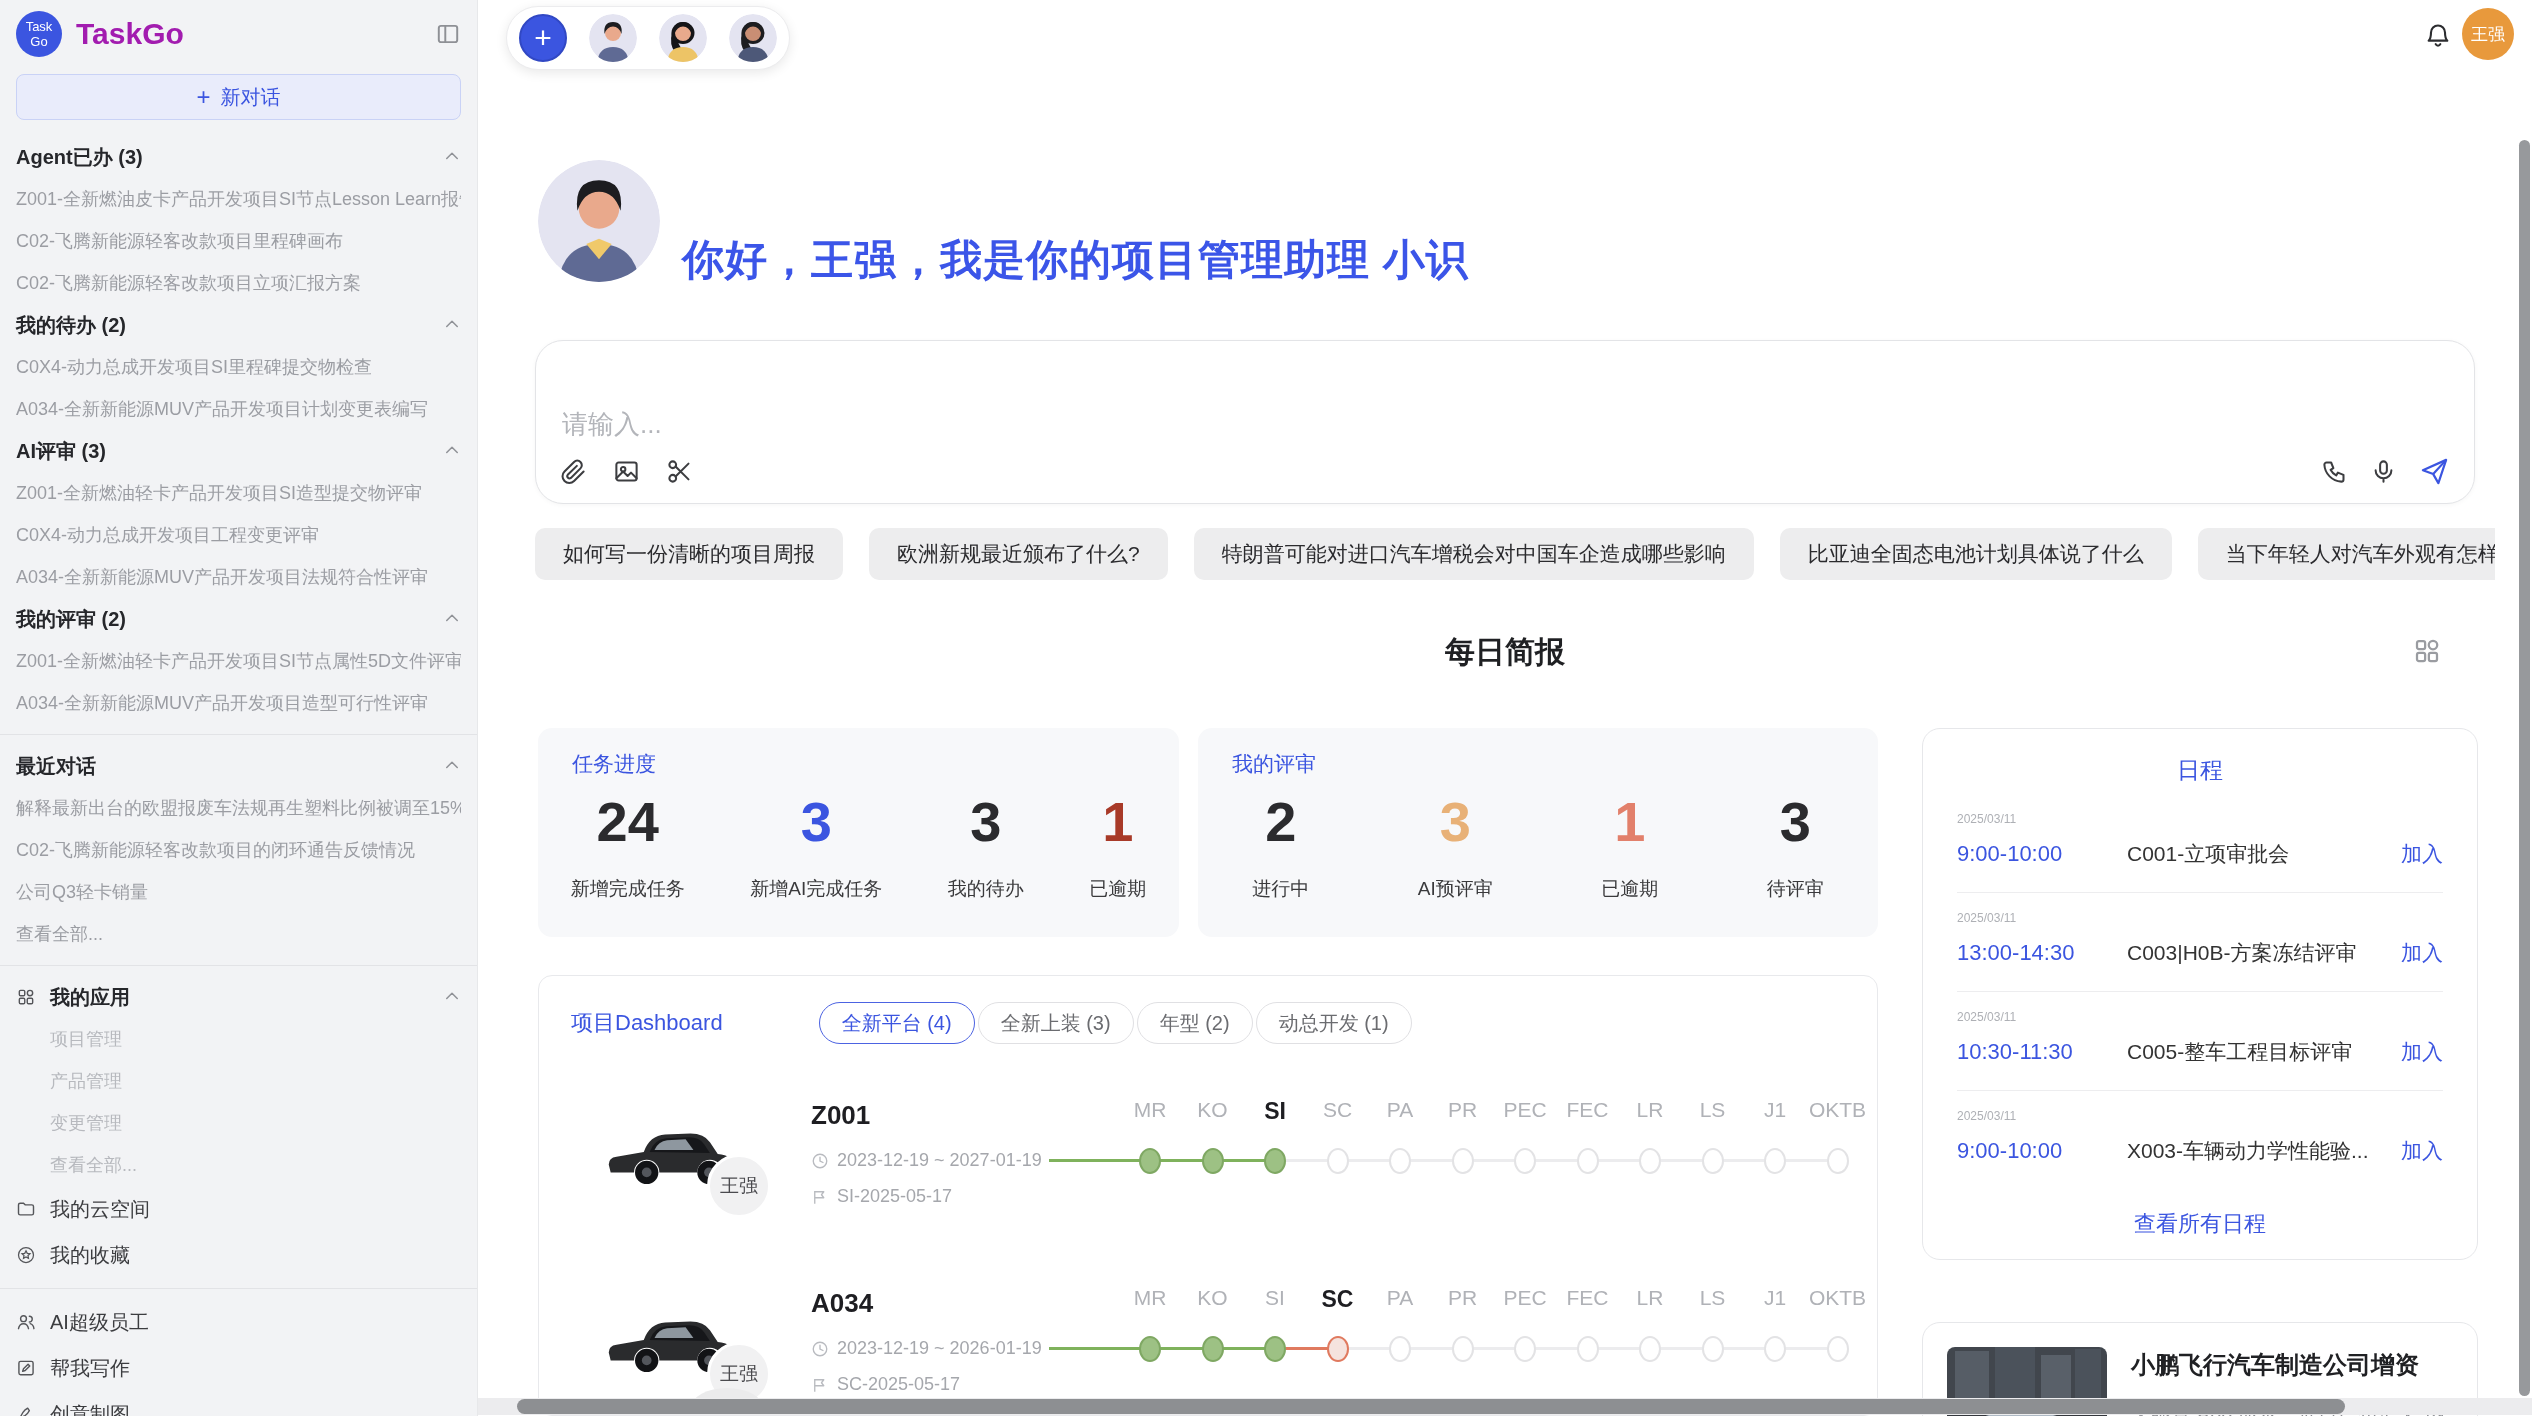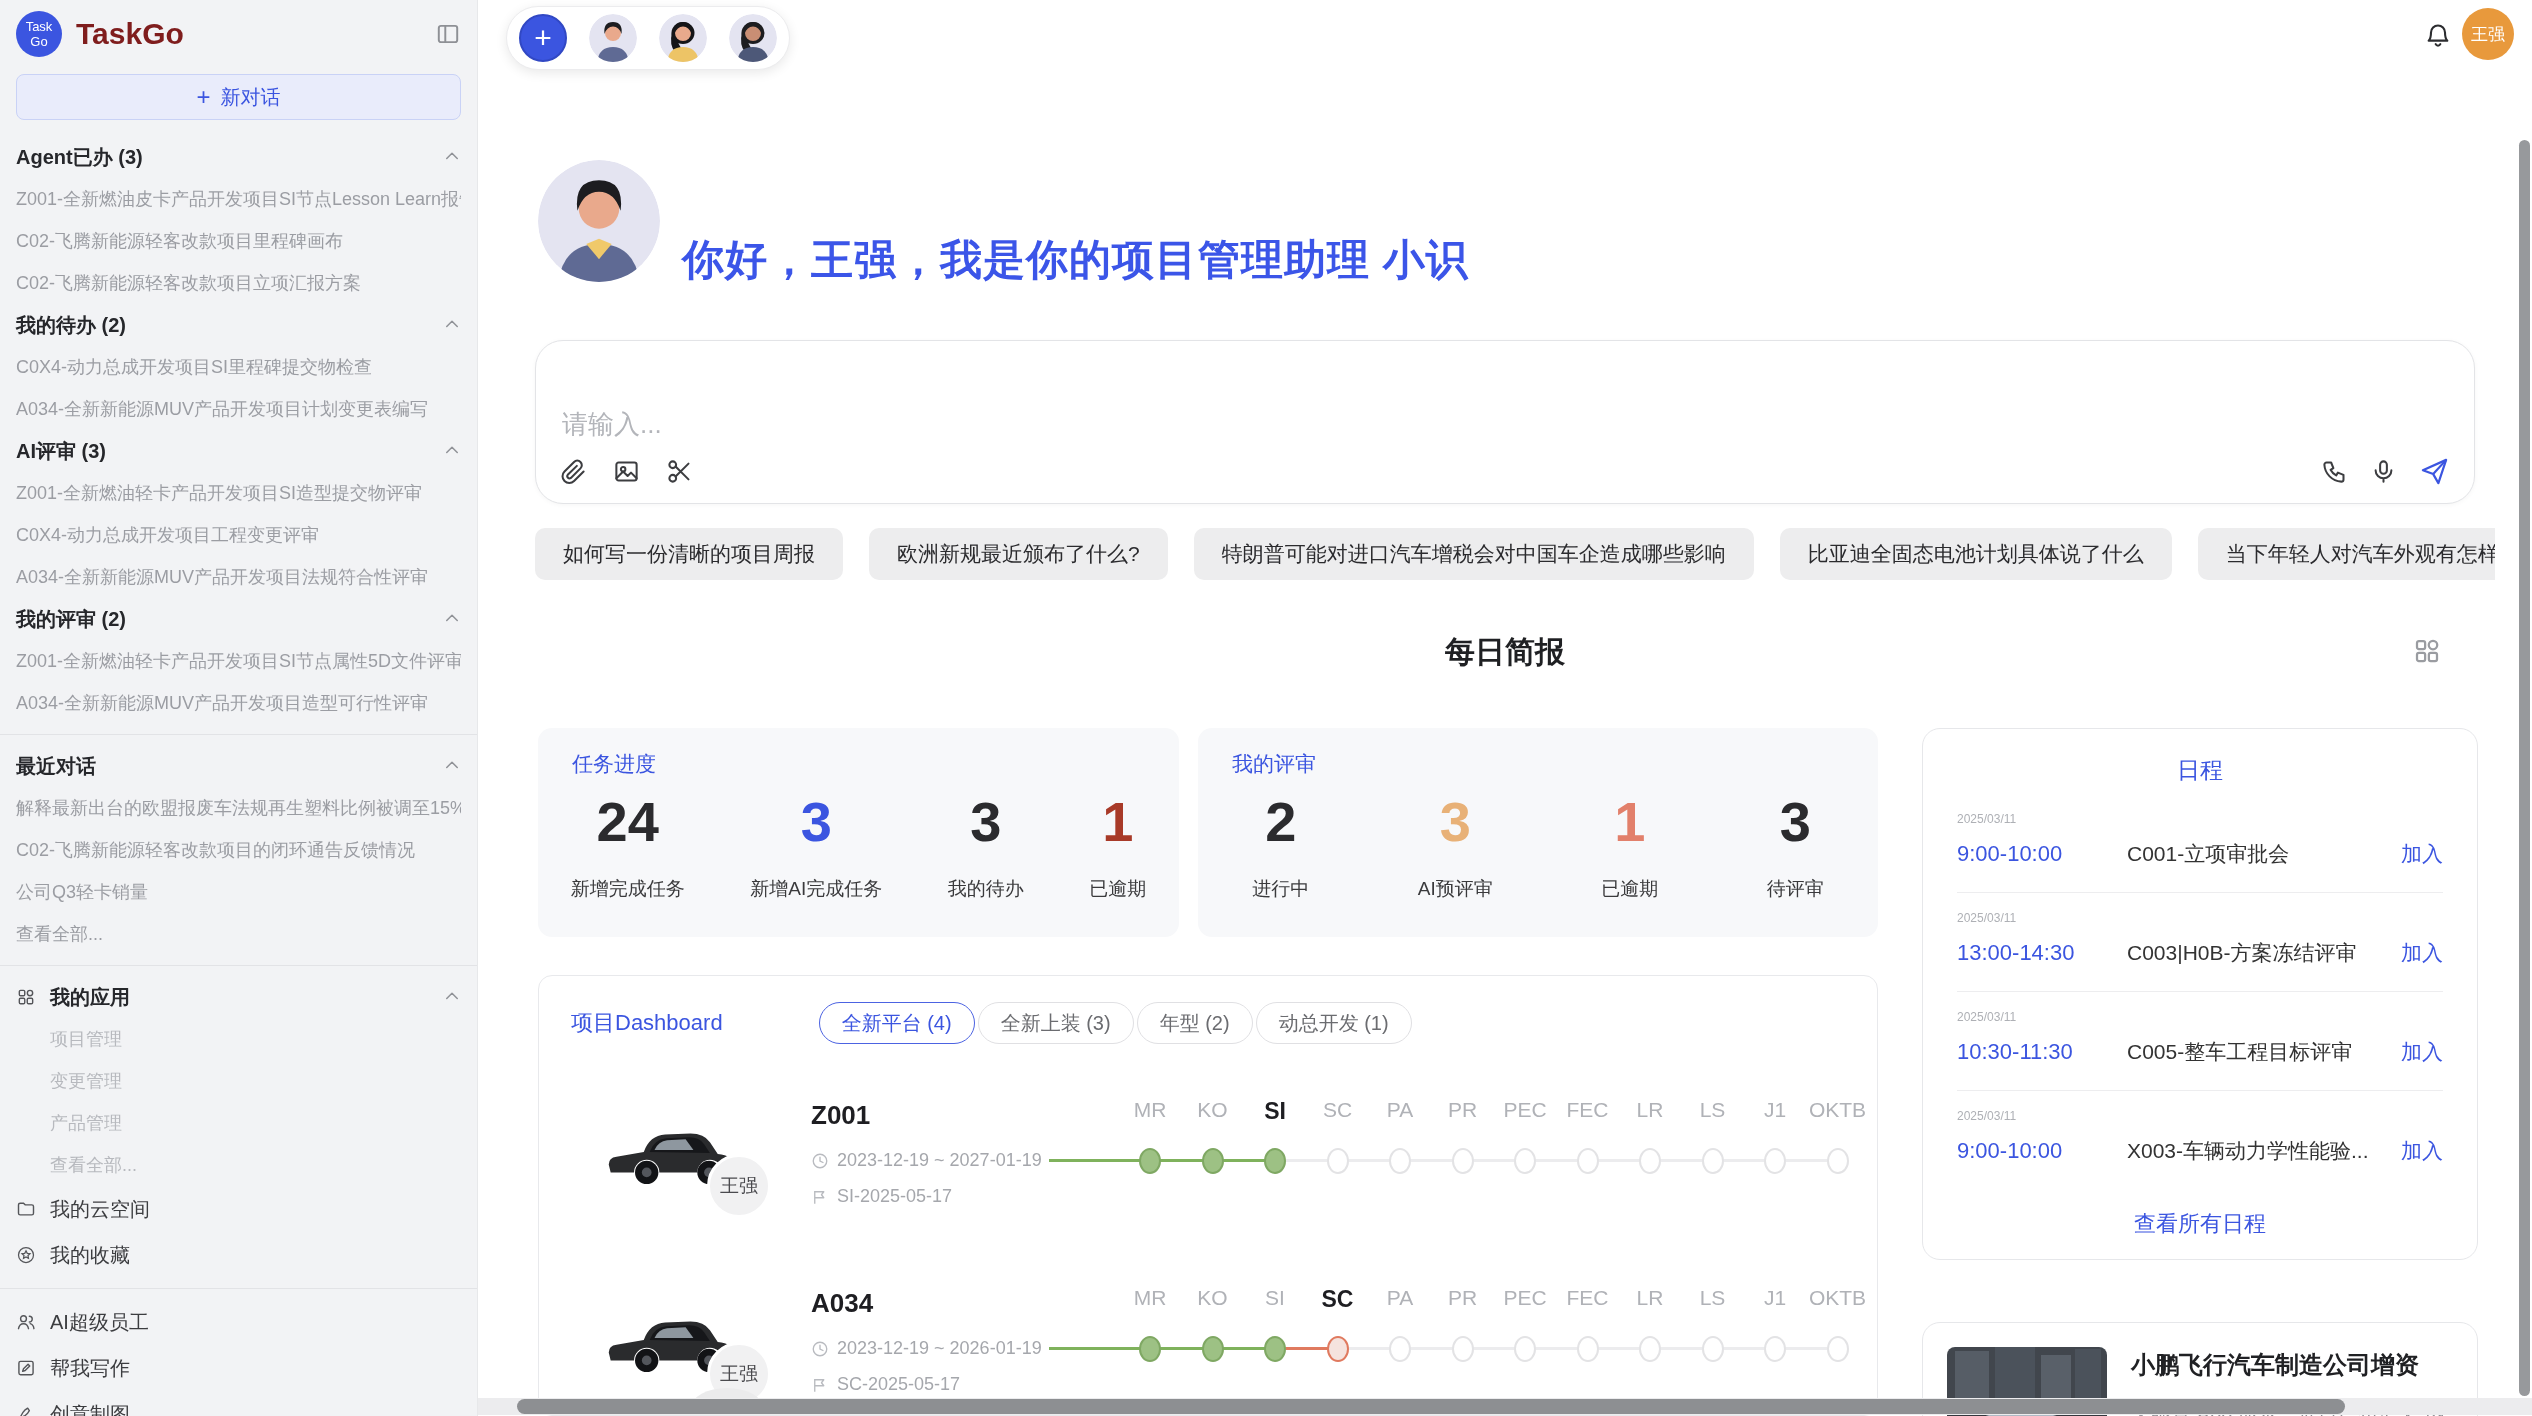--- a/index.html
+++ b/index.html
@@ -3,21 +3,21 @@
 <meta charset="utf-8">
 <style>
   html,body{margin:0;padding:0;background:#fff;}
   *{box-sizing:border-box;font-family:"Liberation Sans","DejaVu Sans",sans-serif;}
   #root{position:relative;width:2532px;height:1416px;overflow:hidden;background:#fff;}
 
   
   #sidebar{position:absolute;left:0;top:0;width:478px;height:1416px;background:#f2f3f5;padding:0 16px;overflow:hidden;border-right:1px solid #e7e8ea;}
   .sb-head{display:flex;align-items:center;height:68px;}
   .logo{width:46px;height:46px;border-radius:50%;background:#3b55e0;color:#fff;font-size:13px;line-height:15px;display:flex;align-items:center;justify-content:center;text-align:center;white-space:pre-line;}
-  .sb-title{margin-left:14px;font-size:30px;font-weight:700;color:#7f1d1d;}
+  .sb-title{margin-left:14px;font-size:30px;font-weight:700;color:#a21caf;}
   .sb-collapse{margin-left:auto;cursor:pointer;display:flex;}
   .new-chat{height:46px;border-radius:8px;background:#e9ecfb;border:1px solid #c9d2f6;color:#3b55e0;font-size:20px;display:flex;align-items:center;justify-content:center;gap:10px;margin:6px 0 16px 0;cursor:pointer;}
   .new-chat .plus{font-size:24px;line-height:24px;}
   .sb-section-head{height:42px;display:flex;align-items:center;font-size:20px;font-weight:600;color:#26272b;}
   .sb-section-head .chev{margin-left:auto;display:flex;}
   .sb-item{height:42px;line-height:42px;font-size:18px;color:#9b9da3;white-space:nowrap;overflow:hidden;cursor:pointer;}
   .sb-divider{height:1px;background:#e2e3e6;margin:10px -24px;}
   .sb-sub{height:42px;line-height:42px;padding-left:34px;font-size:18px;color:#b7b9be;white-space:nowrap;overflow:hidden;cursor:pointer;}
   .sb-row{height:46px;display:flex;align-items:center;gap:14px;font-size:20px;color:#3c3d40;cursor:pointer;}
   .sb-row .ic{display:flex;width:20px;}
@@ -196,22 +196,22 @@
             </svg>
           </span>
           <span>我的应用</span>
           <span class="chev">
             <svg viewBox="0 0 24 24" width="18" height="18" fill="none" stroke="#909297" stroke-width="2" stroke-linecap="round" stroke-linejoin="round">
               <path d="M5 14l7-7 7 7"></path>
             </svg>
           </span>
         </div>
         <div class="sb-sub">项目管理</div>
+        <div class="sb-sub">产品管理</div>
         <div class="sb-sub">变更管理</div>
-        <div class="sb-sub">产品管理</div>
         <div class="sb-sub">查看全部...</div>
       </div>
     <div id="sb-shortcuts">
         <div class="sb-row">
           <span class="ic">
             <svg viewBox="0 0 24 24" width="20" height="20" fill="none" stroke="#55565a" stroke-width="1.7">
               <path d="M3 7a2 2 0 0 1 2-2h4l2 2h8a2 2 0 0 1 2 2v8a2 2 0 0 1-2 2H5a2 2 0 0 1-2-2z"></path>
             </svg>
           </span>
           <span>我的云空间</span>

